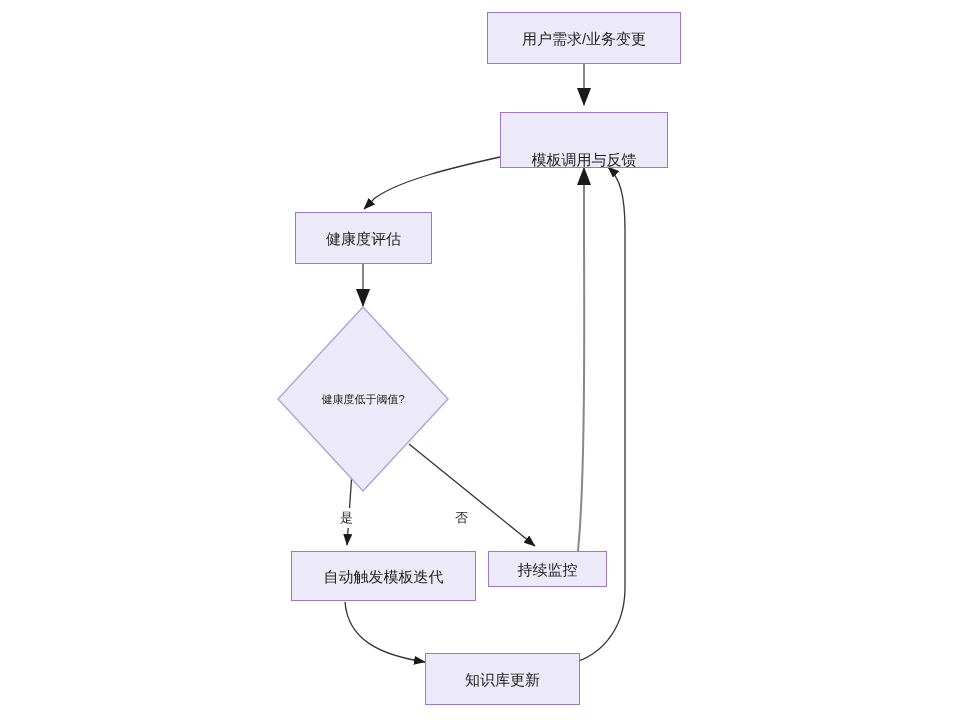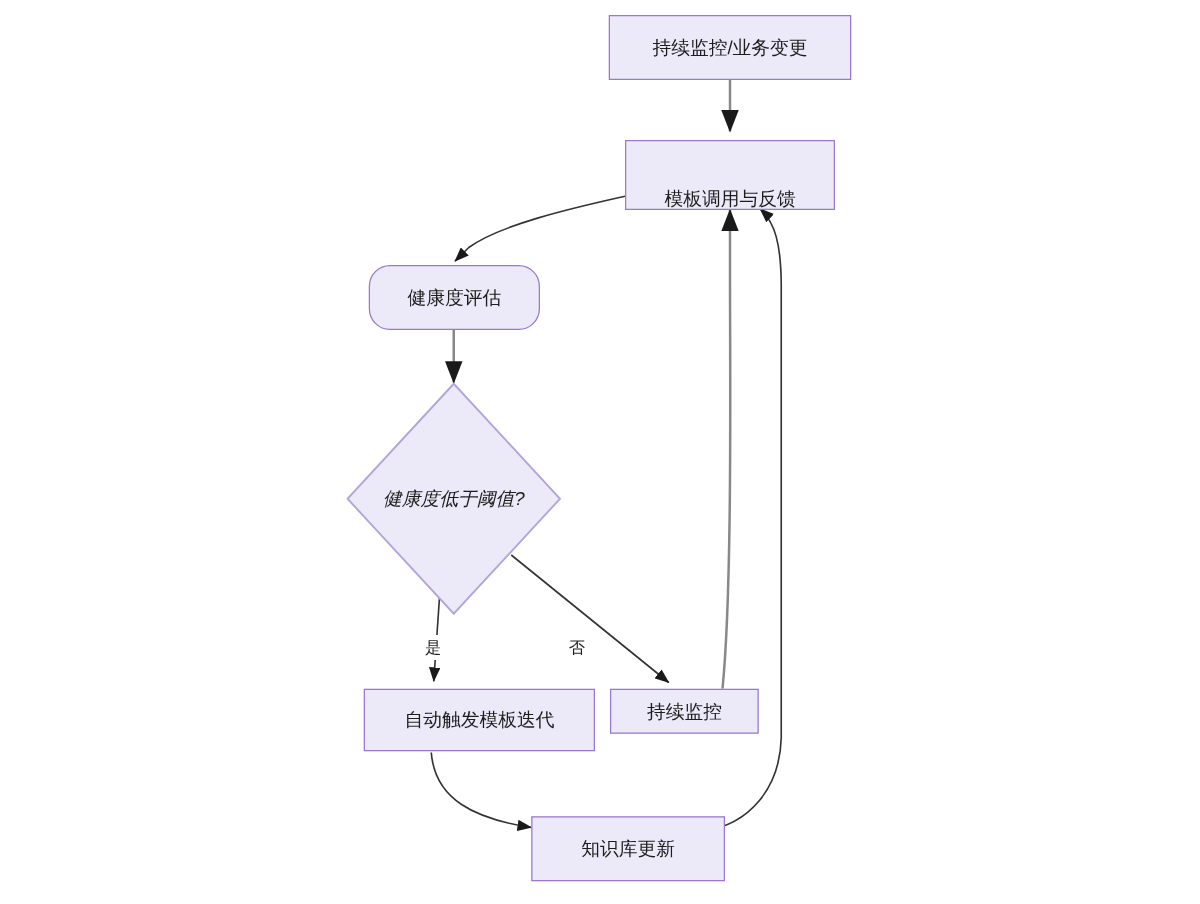--- a/index.html
+++ b/index.html
@@ -54,24 +54,23 @@
   }
   .decision-text {
     position: absolute;
     left: 0;
     top: 0;
     width: 100%;
     height: 100%;
     display: flex;
     align-items: center;
     justify-content: center;
-    font-size: 15px;
+    font-size: 11px;
     color: #1d1d1d;
     white-space: nowrap;
-    font-style: italic;
   }
   .edge-label {
     position: absolute;
     font-size: 13px;
     color: #1d1d1d;
     background: #ffffff;
     padding: 1px 2px;
     z-index: 3;
     white-space: nowrap;
   }
@@ -99,28 +98,28 @@
     <path d="M409,444 L535,546" fill="none" stroke="#333333" stroke-width="1.3" marker-end="url(#arrowhead)"></path>
 
     <path d="M345,602 C348,640 380,655 425,662" fill="none" stroke="#333333" stroke-width="1.3" marker-end="url(#arrowhead)"></path>
 
     <path d="M578,551 C586,470 584,300 584,220 L584,168" fill="none" stroke="#888888" stroke-width="2" marker-end="url(#arrowhead)"></path>
 
     <path d="M562,665 C600,660 624,630 625,590 L625,230 C625,195 620,178 608,167" fill="none" stroke="#333333" stroke-width="1.3" marker-end="url(#arrowhead)"></path>
   </svg>
 
   <div class="node" style="left:487px; top:12px; width:194px; height:52px;">
-    <span class="node-label">持续监控/业务变更</span>
+    <span class="node-label">用户需求/业务变更</span>
   </div>
 
   <div class="node" style="left:500px; top:112px; width:168px; height:56px;align-items:flex-end;">
     <span class="node-label">模板调用与反馈</span>
   </div>
 
-  <div class="node" style="left:295px; top:212px; width:137px; height:52px;border-radius:17px;">
+  <div class="node" style="left:295px; top:212px; width:137px; height:52px;">
     <span class="node-label">健康度评估</span>
   </div>
 
   <div class="decision-wrap" style="left:277px; top:306px; width:172px; height:186px;">
     <svg class="decision-shape" viewBox="0 0 172 186" xmlns="http://www.w3.org/2000/svg">
       <polygon points="86,1 171,93 86,185 1,93" fill="#ECEAF8" stroke="#B4A4DC" stroke-width="1.5"></polygon>
     </svg>
     <div class="decision-text">健康度低于阈值?</div>
   </div>
 

